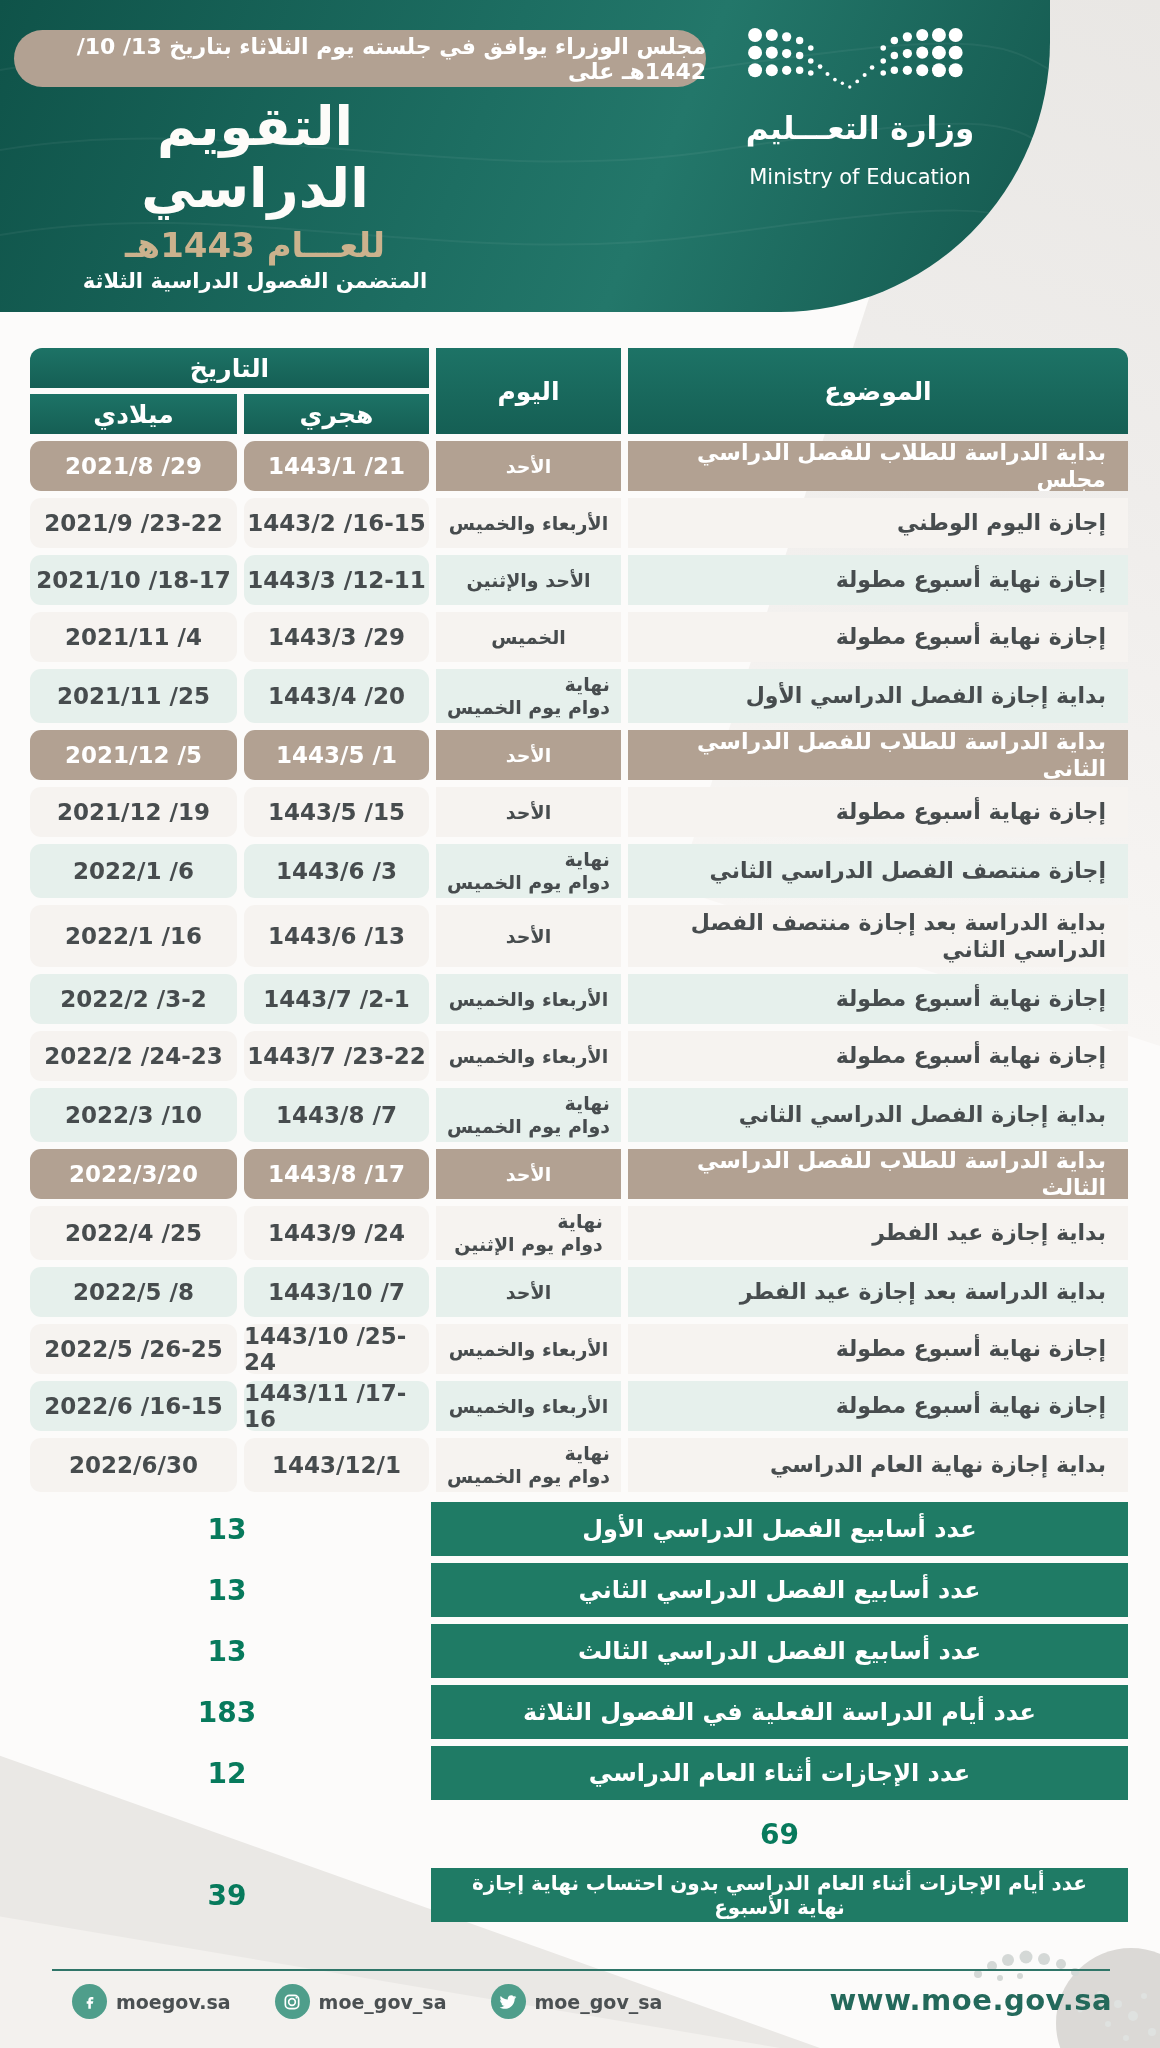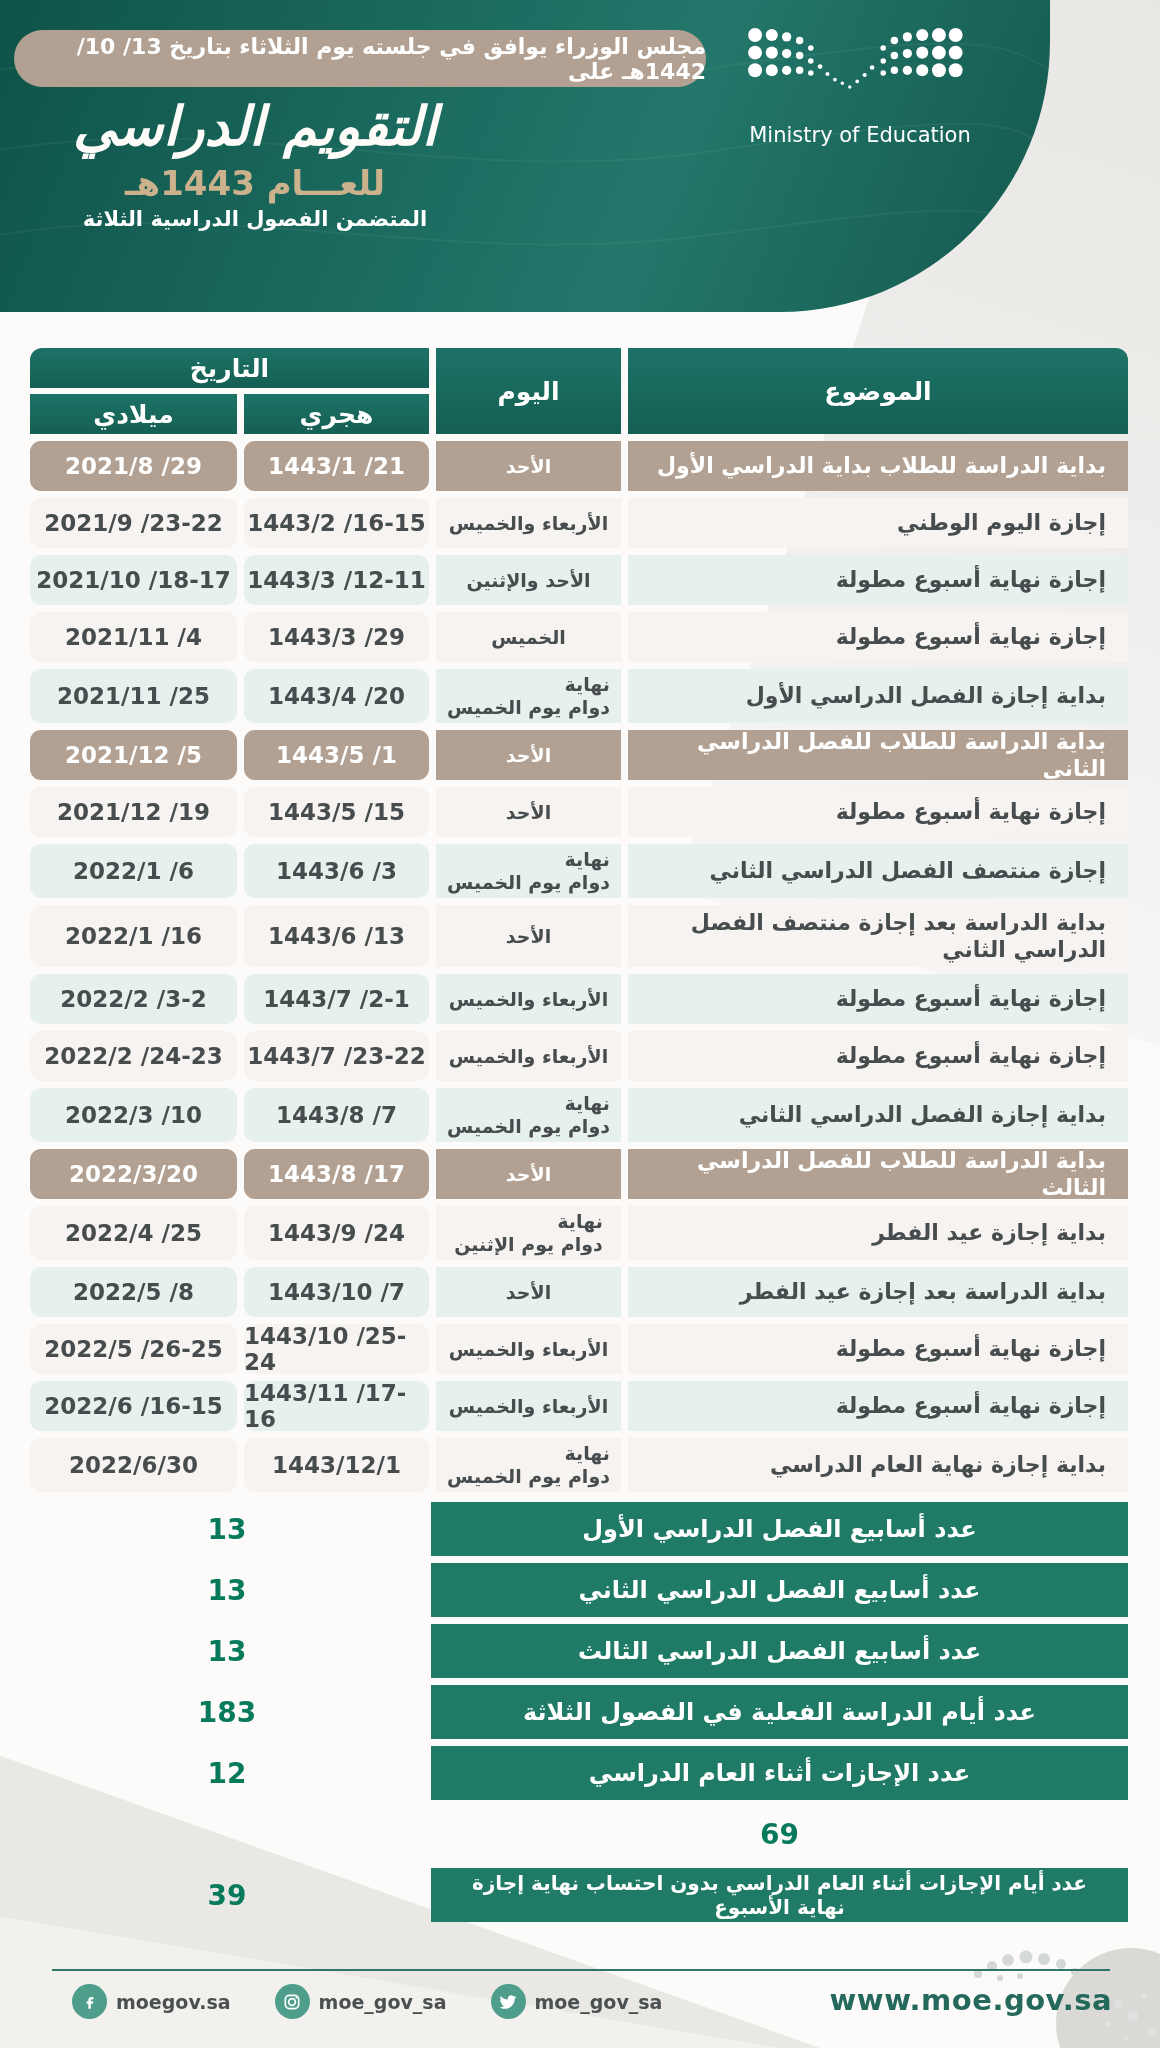--- a/index.html
+++ b/index.html
@@ -25,21 +25,21 @@
 
   
   .hero{position:absolute;left:0;top:0;width:1050px;height:312px;z-index:2;overflow:hidden;
     background:linear-gradient(112deg,#0f5349 0%,#1d6e62 45%,#23776a 62%,#14584e 100%);
     border-radius:0 0 270px 0;}
   .hero .waves{position:absolute;inset:0;}
   .pill{position:absolute;left:14px;top:30px;width:692px;height:57px;border-radius:29px;
     background:var(--highlight_tan);color:#fff;font-size:22px;font-weight:bold;
     display:flex;align-items:center;justify-content:center;direction:rtl;z-index:3;}
   .title-block{position:absolute;left:35px;top:96px;width:440px;text-align:center;direction:rtl;z-index:3;}
-  .main-title{color:#fdfcf9;font-size:54px;font-weight:bold;line-height:1.15;font-style:italic;}
+  .main-title{color:#fdfcf9;font-size:54px;font-weight:bold;line-height:1.15;}
   .sub-title{color:var(--gold);font-size:34px;font-weight:bold;margin-top:5px;}
   .tagline{color:#fff;font-size:21px;font-weight:bold;margin-top:4px;}
   .logo{position:absolute;left:710px;top:22px;width:300px;text-align:center;z-index:3;}
   .logo-ar{color:#fff;font-size:31px;font-weight:bold;margin-top:6px;direction:rtl;}
   .logo-en{color:#fff;font-size:21px;margin-top:19px;}
 
   
   .content{position:absolute;left:30px;top:348px;width:1098px;z-index:3;direction:rtl;}
   .thead{display:grid;grid-template-columns:500px 185px 185px 207px;gap:6px 7px;
     grid-template-rows:40px 40px;}
@@ -146,36 +146,37 @@
         <circle cx="192" cy="14" r="6.5"></circle>
           <circle cx="192" cy="33" r="6.5"></circle>
           <circle cx="192" cy="52" r="6.5"></circle>
         <circle cx="210" cy="14" r="7.5"></circle>
           <circle cx="210" cy="33" r="7.5"></circle>
           <circle cx="210" cy="52" r="7.5"></circle>
         <circle cx="228" cy="14" r="7.5"></circle>
           <circle cx="228" cy="33" r="7.5"></circle>
           <circle cx="228" cy="52" r="7.5"></circle>
       </svg>
+      <div class="logo-ar">وزارة التعـــليم</div>
       <div class="logo-en">Ministry of Education</div>
     </div>
   </header>
   <div class="pill">مجلس الوزراء يوافق في جلسته يوم الثلاثاء بتاريخ 13/ 10/ 1442هـ على</div>
 
   <main class="content">
     <div class="thead">
       <div class="hcell h-subject">الموضوع</div>
       <div class="hcell h-day">اليوم</div>
       <div class="hcell h-date">التاريخ</div>
       <div class="hcell h-hijri">هجري</div>
       <div class="hcell h-greg">ميلادي</div>
     </div>
     <div class="rows" id="rows">
         <div class="row tan">
-    <div class="cell c-subject">بداية الدراسة للطلاب بداية الدراسي الأول</div>
+    <div class="cell c-subject">بداية الدراسة للطلاب للفصل الدراسي مجلس</div>
     <div class="cell c-day">الأحد</div>
     <div class="cell c-date">
             <span class="num">1443/1 /21</span>
           </div>
     <div class="cell c-date">
             <span class="num">2021/8 /29</span>
           </div>
   </div>
         <div class="row white">
     <div class="cell c-subject">إجازة اليوم الوطني</div>

